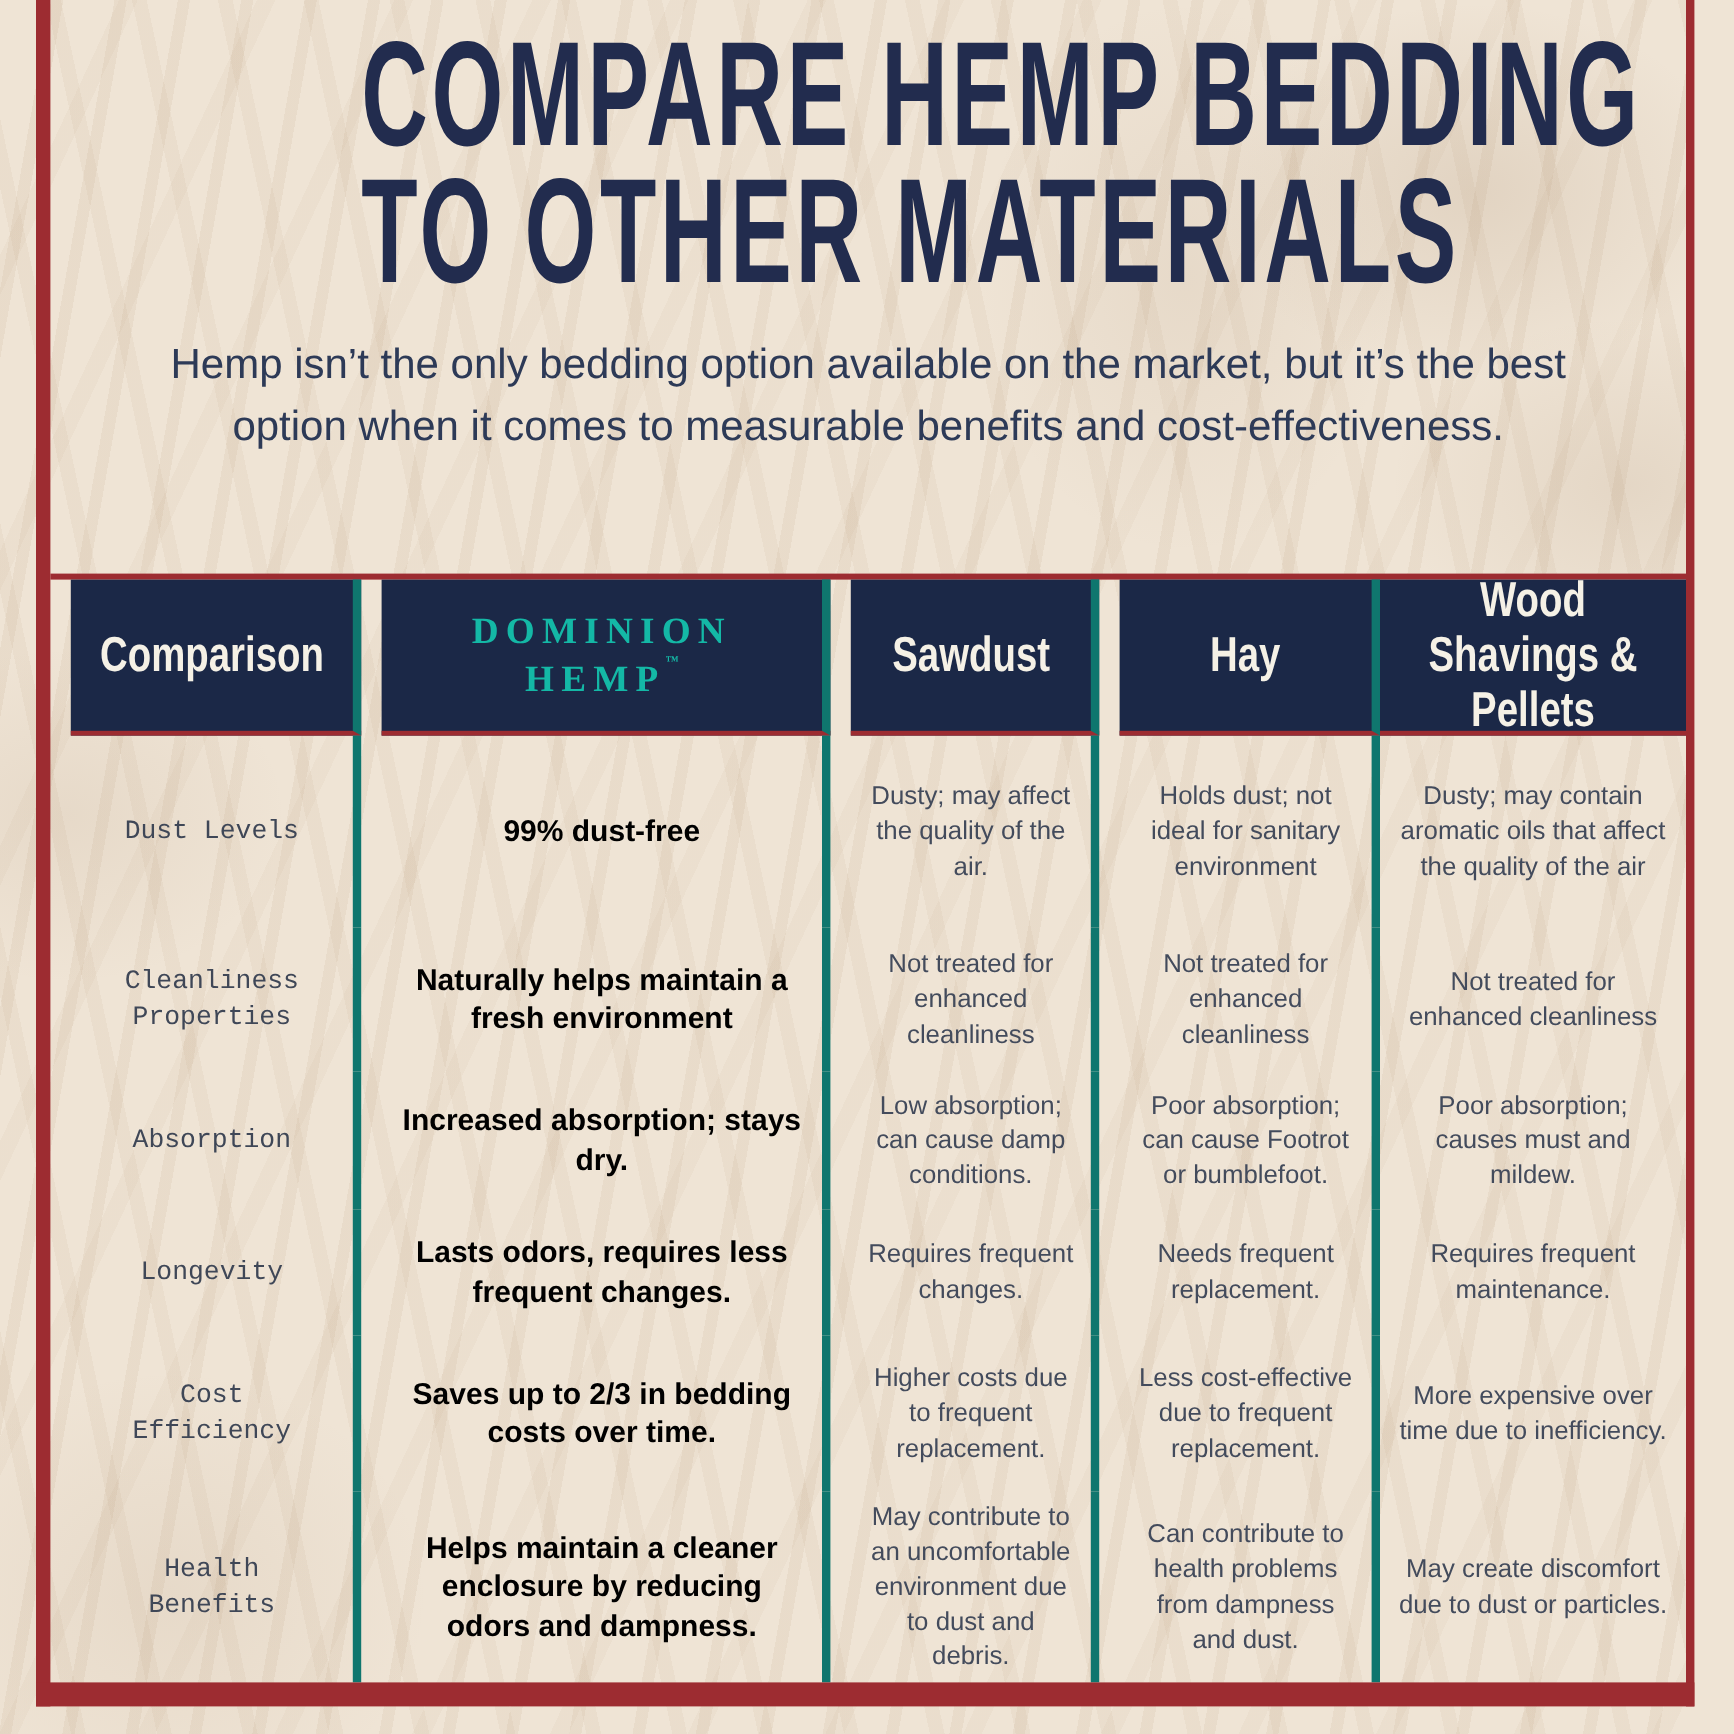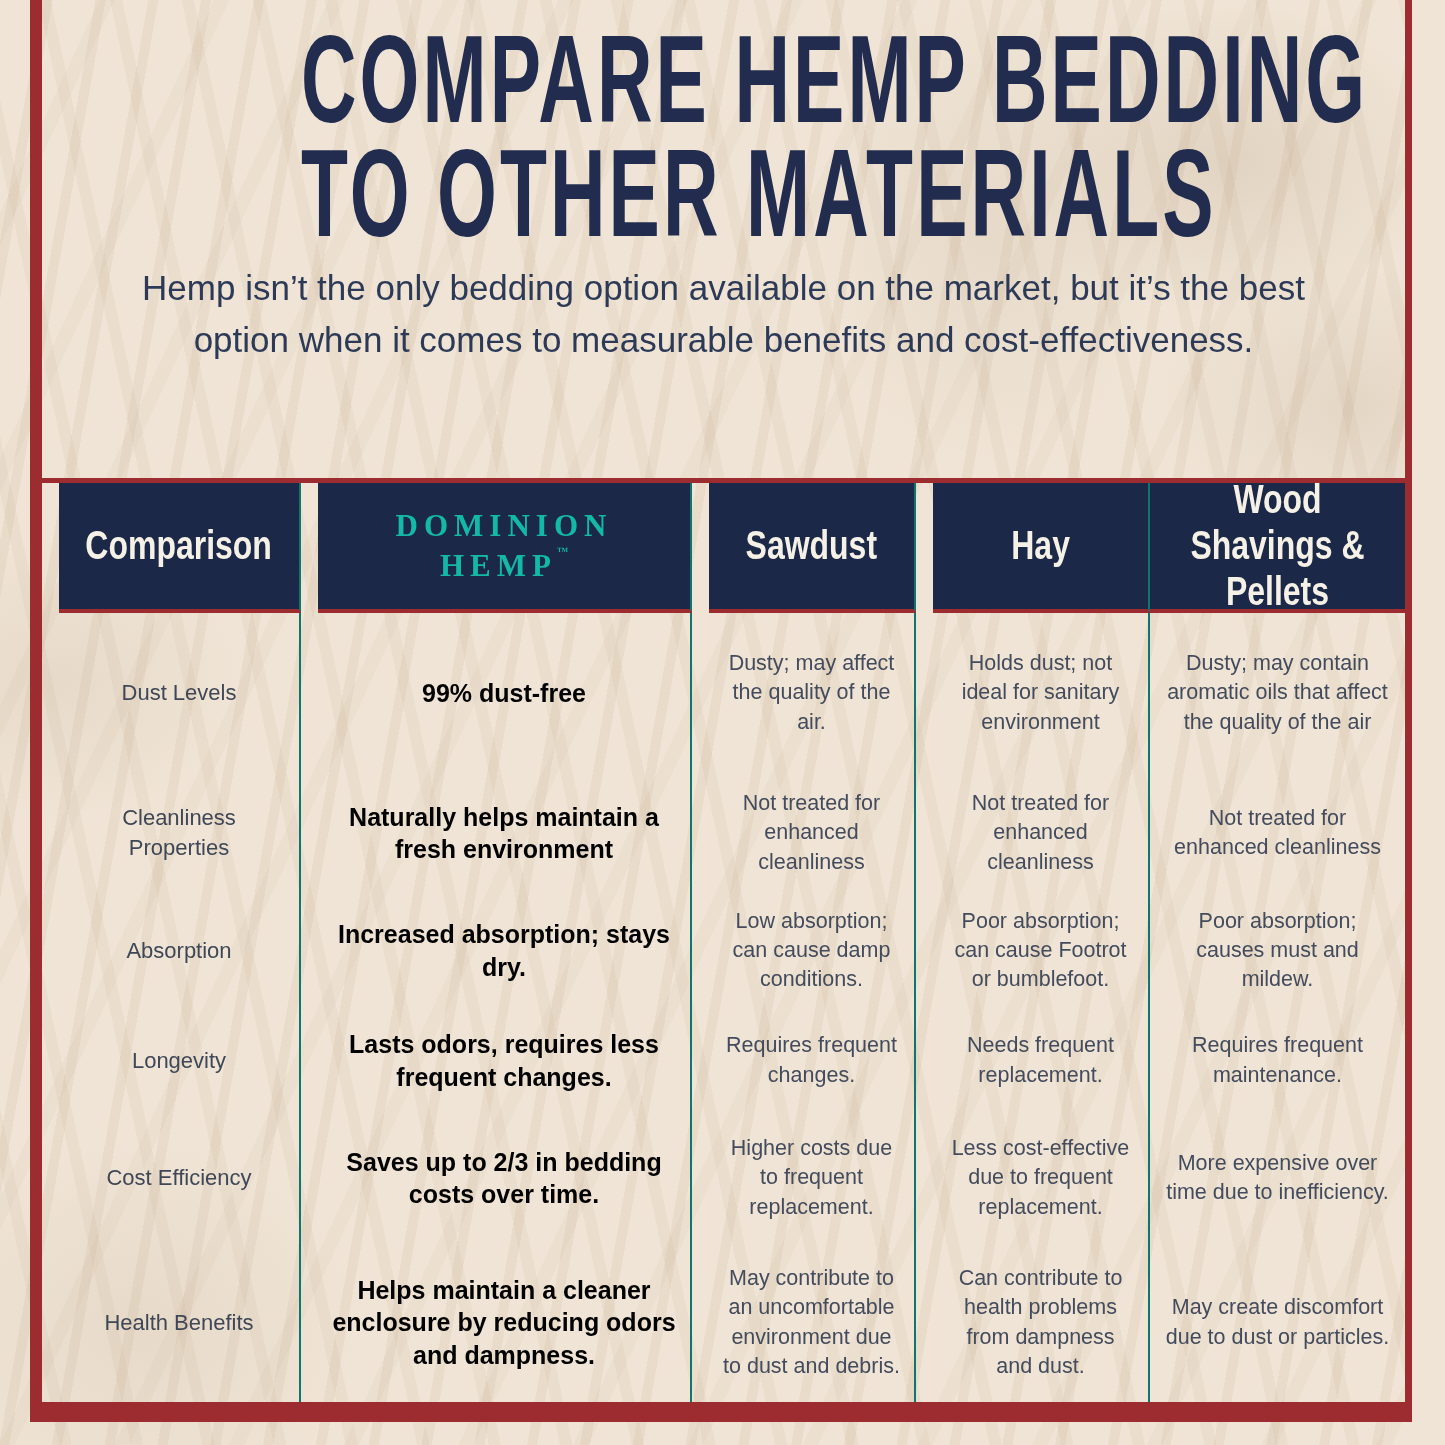--- a/index.html
+++ b/index.html
@@ -29,50 +29,50 @@
   .rule-bottom { left:30px;  top:1402px; width:1387px; height:20px; }
 
   
   .hero { position:absolute; left:42px; top:0; width:1363px; text-align:center; z-index:2; }
   .title { margin-top:22px; color:#222c4e; font-weight:bold; line-height:0.92; }
   .title-line {
     display:block; white-space:nowrap; font-size:124px; letter-spacing:5px;
     transform:scaleX(0.62); transform-origin:50% 50%;
   }
   .subtitle {
-    margin:12px auto 0; max-width:1210px; font-size:35px; line-height:1.48;
+    margin:28px auto 0; max-width:1210px; font-size:35px; line-height:1.48;
     color:#2d3a57;
   }
 
   
   .table {
     position:absolute; left:42px; top:478px; width:1363px; height:924px; z-index:3;
     display:grid;
     grid-template-columns:259px 391px 224px 234px 255px;
     grid-template-rows:130px 160px 120px 115px 105px 130px 159px;
     border-top:5px solid #9d2c31;
   }
   .cell { display:flex; align-items:center; justify-content:center; text-align:center; }
-  .cell.bdr { border-right:2px solid #0f766e;margin-left:17px; }
+  .cell.bdr { border-right:7px solid #0f766e;margin-left:17px; }
 
   .th {
     background:#1b2847; color:#f5f1e6; border-bottom:4px solid #9d2c31;
   }
   .th-label {
     display:inline-block; white-space:nowrap; font-weight:bold; font-size:41px;
     transform:scaleX(0.78); transform-origin:50% 50%; line-height:1.12;
   }
   .th-label.wrap2 { white-space:normal; max-width:330px; }
   .brand { font-family:"Liberation Serif", serif; font-weight:bold; color:#14b8a6; line-height:1.3; }
   .brand .b1 { font-size:31px; letter-spacing:6px; display:block; }
   .brand .b2 { font-size:31px; letter-spacing:6px; display:inline-block; }
   .brand sup { font-size:11px; vertical-align:top; line-height:1; }
 
   .lbl  { color:#3f4757; font-size:22px; line-height:1.35; }
-  .lbl span { display:inline-block; max-width:165px; }
+  .lbl span { display:inline-block; max-width:165px;font-family:Liberation Mono, monospace; }
   .hemp { color:#000000; font-weight:bold; font-size:25px; line-height:1.3; padding:0 14px; }
   .oth  { color:#434b5c; font-size:21.5px; line-height:1.35; padding:0 13px; }
 </style>
 </head>
 <body>
 
 <div class="poster">
   <div class="bg-decor"></div>
   <div class="rule rule-left"></div>
   <div class="rule rule-right"></div>

